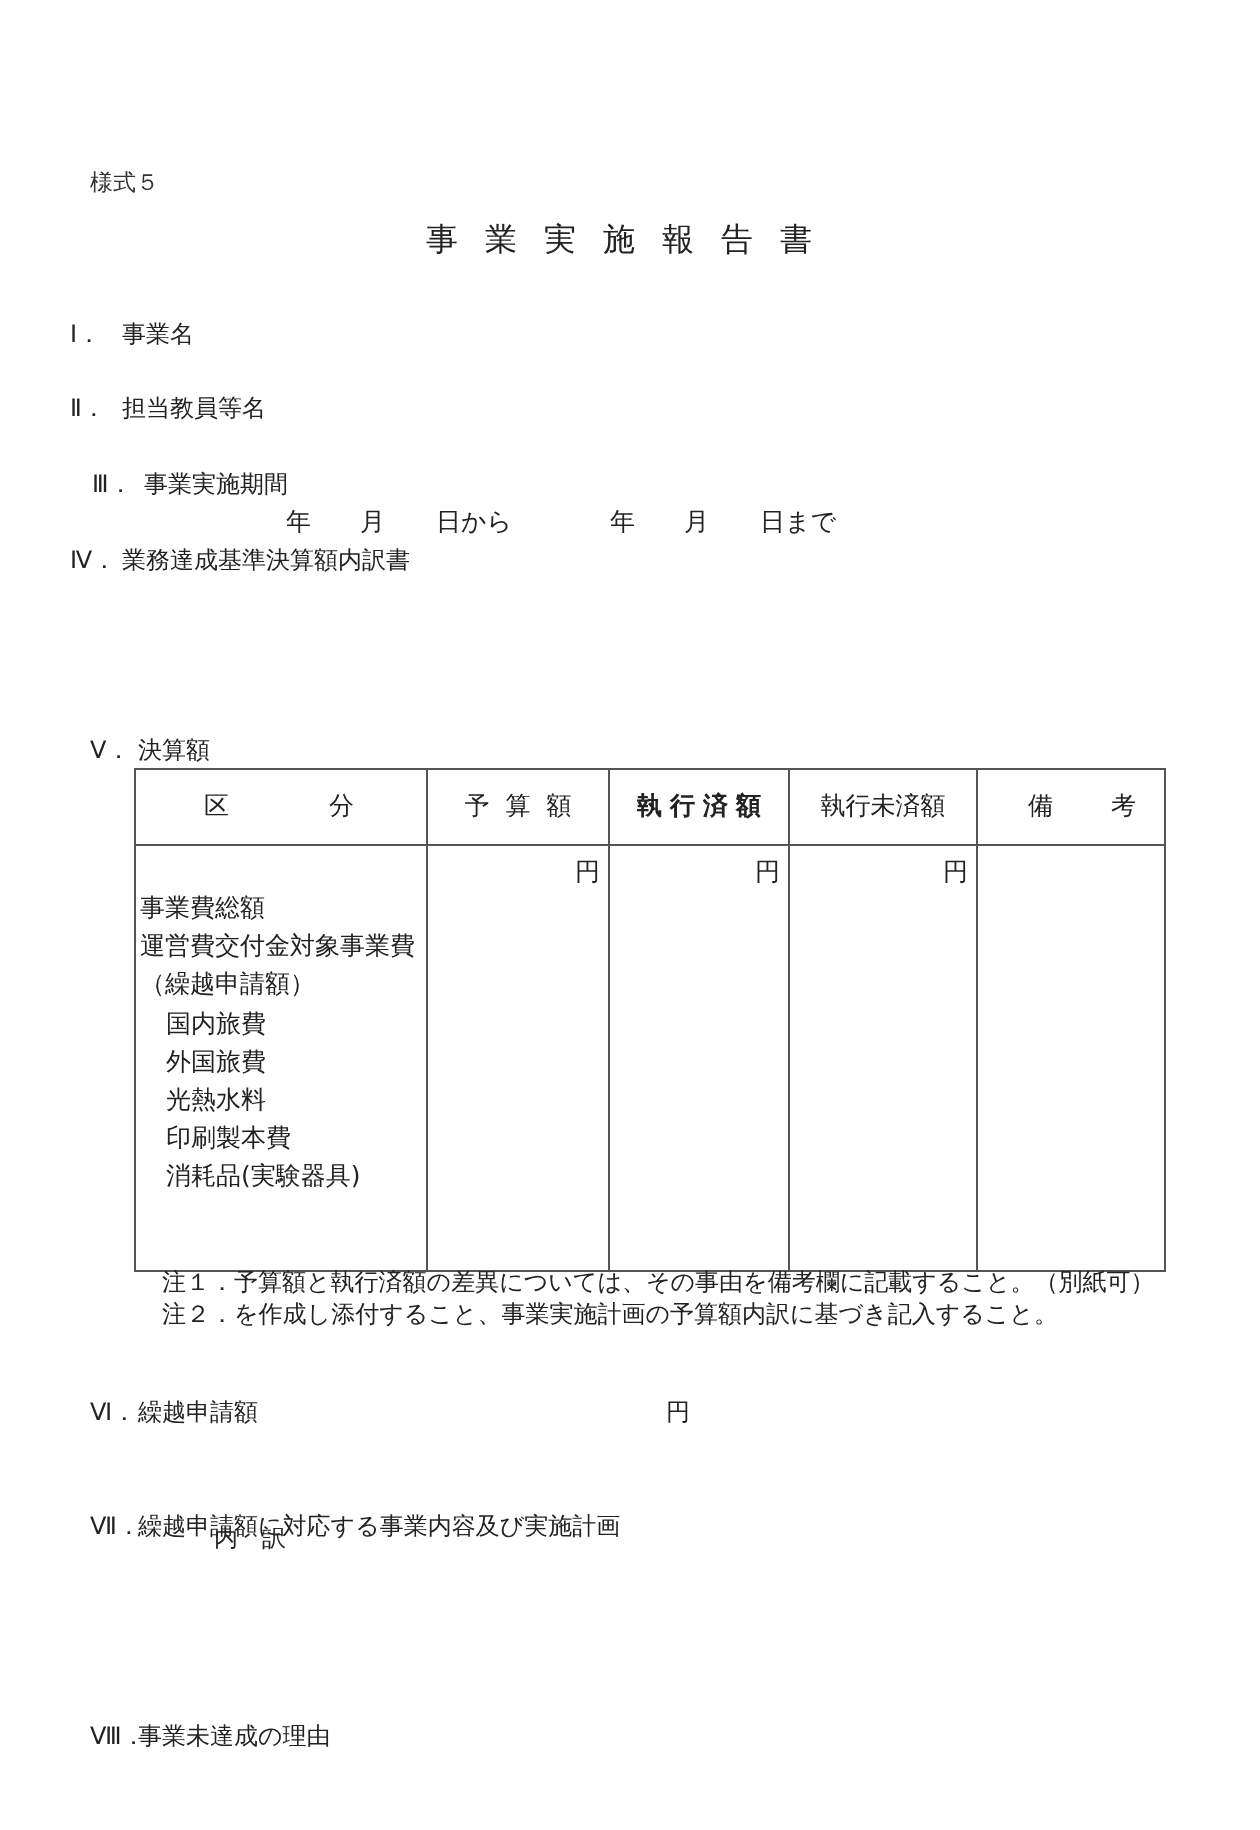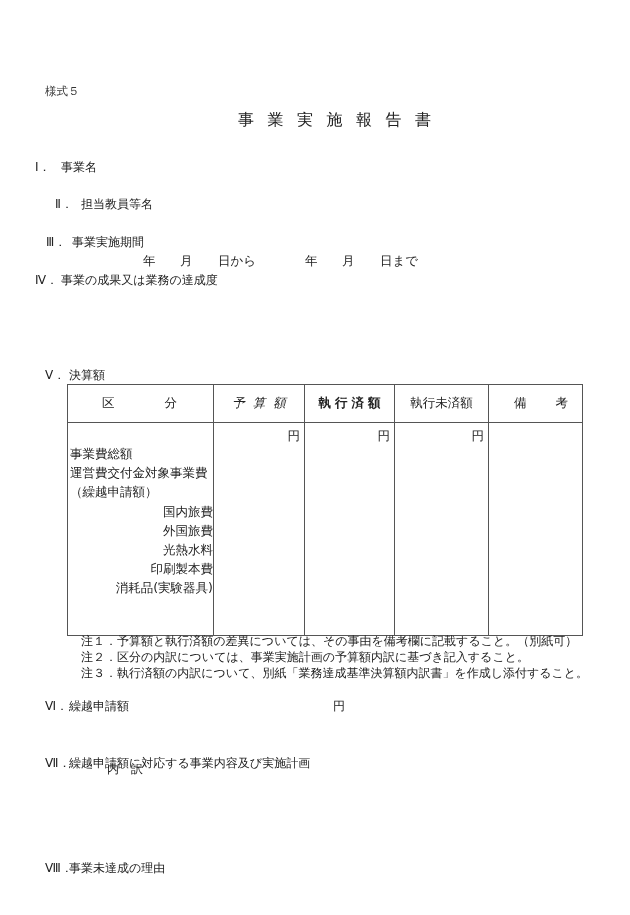--- a/index.html
+++ b/index.html
@@ -3,80 +3,80 @@
 <meta charset="utf-8">
 <style>
   html, body { margin: 0; padding: 0; background: #ffffff; }
   body {
     width: 630px; height: 915px; position: relative; overflow: hidden;
     font-family: "DejaVu Sans", "Liberation Sans", sans-serif;
     color: #222222; font-size: 12px;
   }
   .abs { position: absolute; white-space: nowrap; line-height: 1; }
   .form-no { left: 45px; top: 86px; font-size: 11.5px; color: #333; }
-  .title { left: 213px; top: 112px; font-size: 16px; letter-spacing: 0; margin-left: 25px; }
+  .title { left: 213px; top: 112px; font-size: 16px; letter-spacing: 0; }
   .title span { display: inline-block; width: 29.5px; }
   .sec { font-size: 12px; }
   .sec .num { display: inline-block; width: 26px; }
   .date-row { top: 255px; font-size: 12.5px; }
   .date-row span { position: absolute; }
 
   table.budget {
     position: absolute; left: 67px; top: 384px; width: 515px;
     border-collapse: collapse; table-layout: fixed;
   }
   table.budget td, table.budget th {
     border: 1px solid #555; padding: 0; font-weight: normal; font-size: 12.5px;
     vertical-align: top;
   }
   table.budget th { height: 37px; vertical-align: middle; }
   table.budget td { height: 207px; }
   .th-split { display: flex; justify-content: space-between; padding: 0 36px 0 34px; }
   .th-split.r { padding: 0 14px 0 25px; }
-  .spaced { letter-spacing: 8px; padding-left: 8px; font-style: italic; }
+  .spaced { letter-spacing: 8px; padding-left: 8px; }
   .spaced2 { letter-spacing: 4px; padding-left: 4px; font-weight: bold; }
   .yen { text-align: right; padding: 5px 4px 0 0 !important; }
   .items { padding: 21px 0 0 2px; }
   .items div { height: 19.2px; line-height: 19px; }
-  .items .ind { padding-left: 13px; text-align: right; }
+  .items .ind { padding-left: 13px; }
   .notes { left: 67px; top: 633px; font-size: 12px; margin-left: 14px; }
   .notes div { height: 16px; line-height: 16px; }
 </style>
 </head>
 <body>
 
 <div class="abs form-no">様式５</div>
 
 <div class="abs title">
   <span>事</span><span>業</span><span>実</span><span>施</span><span>報</span><span>告</span><span>書</span>
 </div>
 
 <div class="abs sec" style="left:35px;top:161px;">
   <span class="num">Ⅰ．</span><span>事業名</span>
 </div>
 
-<div class="abs sec" style="left:35px;top:198px;margin-left:20px;">
+<div class="abs sec" style="left:35px;top:198px;">
   <span class="num">Ⅱ．</span><span>担当教員等名</span>
 </div>
 
 <div class="abs sec" style="left:35px;top:236px;margin-left:11px;">
   <span class="num">Ⅲ．</span><span>事業実施期間</span>
 </div>
 
 <div class="abs date-row" style="left:0;width:630px;">
   <span style="left:143px;">年</span>
   <span style="left:180px;">月</span>
   <span style="left:218px;">日から</span>
   <span style="left:305px;">年</span>
   <span style="left:342px;">月</span>
   <span style="left:380px;">日まで</span>
 </div>
 
 <div class="abs sec" style="left:35px;top:274px;">
-  <span class="num">Ⅳ．</span><span>事業の成果又は業務の達成度</span>
+  <span class="num">Ⅳ．</span><span>業務達成基準決算額内訳書</span>
 </div>
 
 <div class="abs sec" style="left:45px;top:369px;">
   <span class="num" style="width:24px;">Ⅴ．</span><span>決算額</span>
 </div>
 
 <table class="budget">
   <colgroup>
     <col style="width:146px">
       <col style="width:91px">
@@ -118,22 +118,21 @@
     <td class="yen"><span>円</span></td>
     <td class="yen"><span>円</span></td>
     <td class="yen"><span>円</span></td>
     <td></td>
   </tr>
 </tbody>
   </table>
 
 <div class="abs notes">
   <div>注１．予算額と執行済額の差異については、その事由を備考欄に記載すること。（別紙可）</div>
-  <div>注２．区分の内訳については、事業実施計画の予算額内訳に基づき記入すること。</div>
-  <div>注３．執行済額の内訳について、別紙「業務達成基準決算額内訳書」を作成し添付すること。</div>
+  <div>注２．を作成し添付すること、事業実施計画の予算額内訳に基づき記入すること。</div>
 </div>
 
 <div class="abs sec" style="left:45px;top:700px;">
   <span class="num" style="width:24px;">Ⅵ．</span><span>繰越申請額</span>
 </div>
 <div class="abs sec" style="left:333px;top:700px;">円</div>
 <div class="abs sec" style="left:107px;top:719px;margin-top:44px;">内　訳</div>
 
 <div class="abs sec" style="left:45px;top:757px;">
   <span class="num" style="width:24px;">Ⅶ．</span><span>繰越申請額に対応する事業内容及び実施計画</span>

